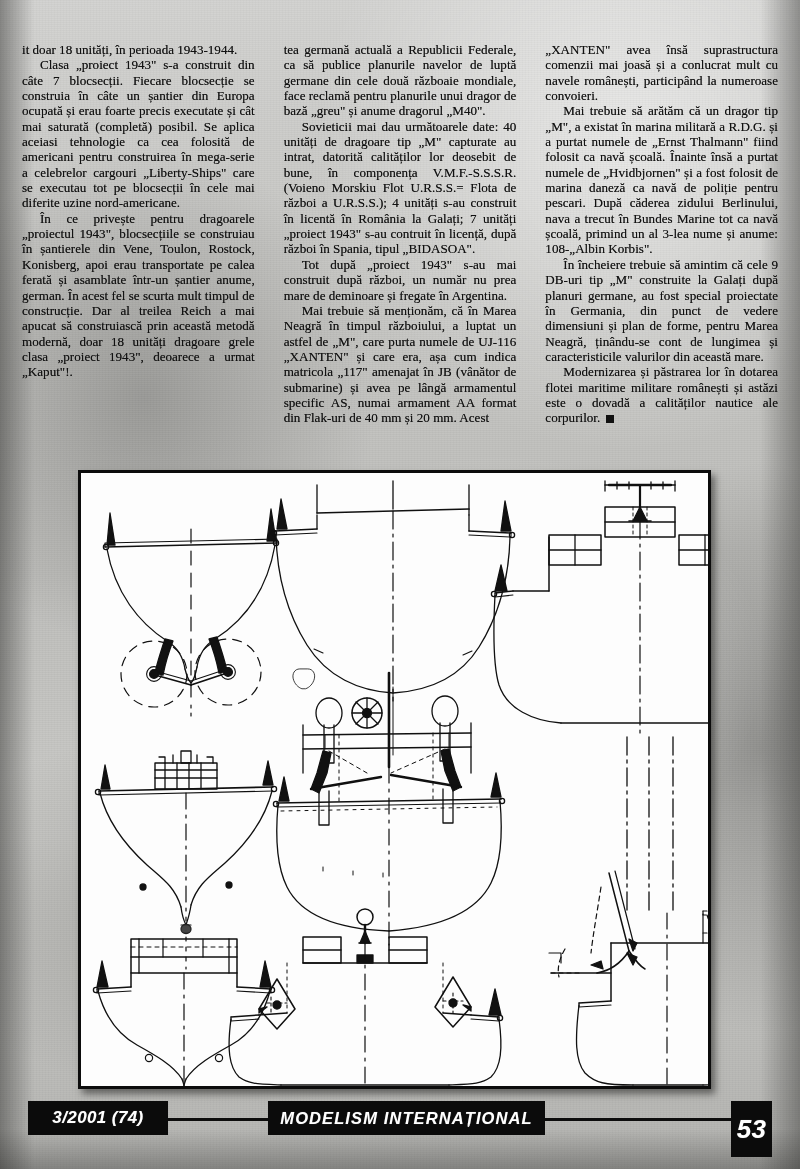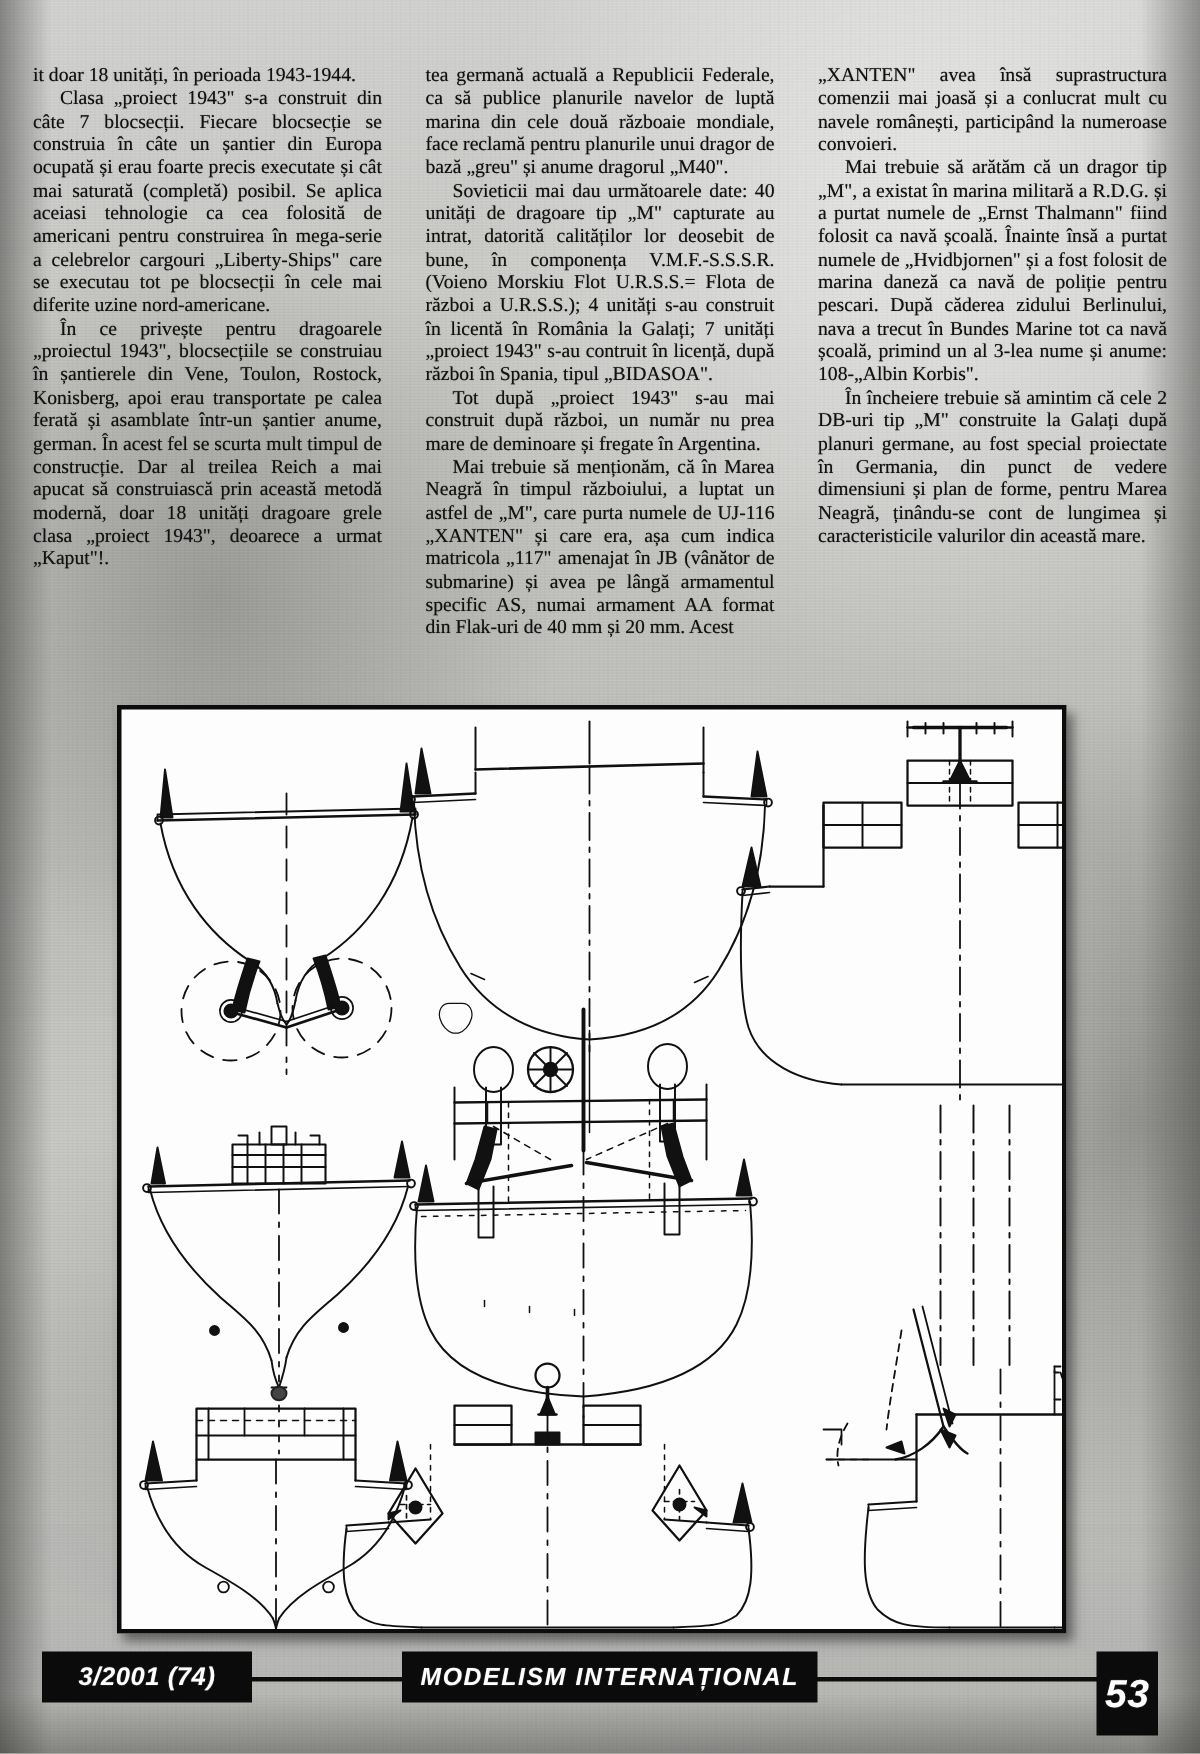--- a/index.html
+++ b/index.html
@@ -96,30 +96,31 @@
 
 <div id="columns">
 
   <div class="col">
     <p class="noind">it doar 18 unități, în perioada 1943-1944.</p>
     <p>Clasa „proiect 1943" s-a construit din câte 7 blocsecții. Fiecare blocsecție se construia în câte un șantier din Europa ocupată și erau foarte precis executate și cât mai saturată (completă) posibil. Se aplica aceiasi tehnologie ca cea folosită de americani pentru construirea în mega-serie a celebrelor cargouri „Liberty-Ships" care se executau tot pe blocsecții în cele mai diferite uzine nord-americane.</p>
     <p>În ce privește pentru dragoarele „proiectul 1943", blocsecțiile se construiau în șantierele din Vene, Toulon, Rostock, Konisberg, apoi erau transportate pe calea ferată și asamblate într-un șantier anume, german. În acest fel se scurta mult timpul de construcție. Dar al treilea Reich a mai apucat să construiască prin această metodă modernă, doar 18 unități dragoare grele clasa „proiect 1943", deoarece a urmat „Kaput"!.</p>
   </div>
 
   <div class="col">
-    <p class="noind">tea germană actuală a Republicii Federale, ca să publice planurile navelor de luptă marina din cele două războaie mondiale, face reclamă pentru planurile unui dragor de bază „greu" și anume dragorul „M40".</p>
+    <p class="noind">tea germană actuală a Republicii Federale, ca să publice planurile navelor de luptă germane din cele două războaie mondiale, face reclamă pentru planurile unui dragor de bază „greu" și anume dragorul „M40".</p>
     <p>Sovieticii mai dau următoarele date: 40 unități de dragoare tip „M" capturate au intrat, datorită calităților lor deosebit de bune, în componența V.M.F.-S.S.S.R. (Voieno Morskiu Flot U.R.S.S.= Flota de război a U.R.S.S.); 4 unități s-au construit în licentă în România la Galați; 7 unități „proiect 1943" s-au contruit în licență, după război în Spania, tipul „BIDASOA".</p>
     <p>Tot după „proiect 1943" s-au mai construit după război, un număr nu prea mare de deminoare și fregate în Argentina.</p>
     <p>Mai trebuie să menționăm, că în Marea Neagră în timpul războiului, a luptat un astfel de „M", care purta numele de UJ-116 „XANTEN" și care era, așa cum indica matricola „117" amenajat în JB (vânător de submarine) și avea pe lângă armamentul specific AS, numai armament AA format din Flak-uri de 40 mm și 20 mm. Acest</p>
   </div>
 
   <div class="col">
     <p class="noind">„XANTEN" avea însă suprastructura comenzii mai joasă și a conlucrat mult cu navele românești, participând la numeroase convoieri.</p>
     <p>Mai trebuie să arătăm că un dragor tip „M", a existat în marina militară a R.D.G. și a purtat numele de „Ernst Thalmann" fiind folosit ca navă școală. Înainte însă a purtat numele de „Hvidbjornen" și a fost folosit de marina daneză ca navă de poliție pentru pescari. După căderea zidului Berlinului, nava a trecut în Bundes Marine tot ca navă școală, primind un al 3-lea nume și anume: 108-„Albin Korbis".</p>
-    <p>În încheiere trebuie să amintim că cele 2 DB-uri tip „M" construite la Galați după planuri germane, au fost special proiectate în Germania, din punct de vedere dimensiuni și plan de forme, pentru Marea Neagră, ținându-se cont de lungimea și caracteristicile valurilor din această mare.</p>
+    <p>În încheiere trebuie să amintim că cele 9 DB-uri tip „M" construite la Galați după planuri germane, au fost special proiectate în Germania, din punct de vedere dimensiuni și plan de forme, pentru Marea Neagră, ținându-se cont de lungimea și caracteristicile valurilor din această mare.</p>
+    <p><span>Modernizarea și păstrarea lor în dotarea flotei maritime militare românești și astăzi este o dovadă a calităților nautice ale corpurilor.</span><span class="endmark"></span></p>
   </div>
 
 </div>
 
 <div id="plate">
 <svg viewBox="0 0 627 613" xmlns="http://www.w3.org/2000/svg" fill="none" stroke="#101010" stroke-width="1.3" stroke-linecap="round" stroke-linejoin="round">
 
   <g>
 
     <path d="M24 74 L196 70" stroke-width="1.6"></path>

